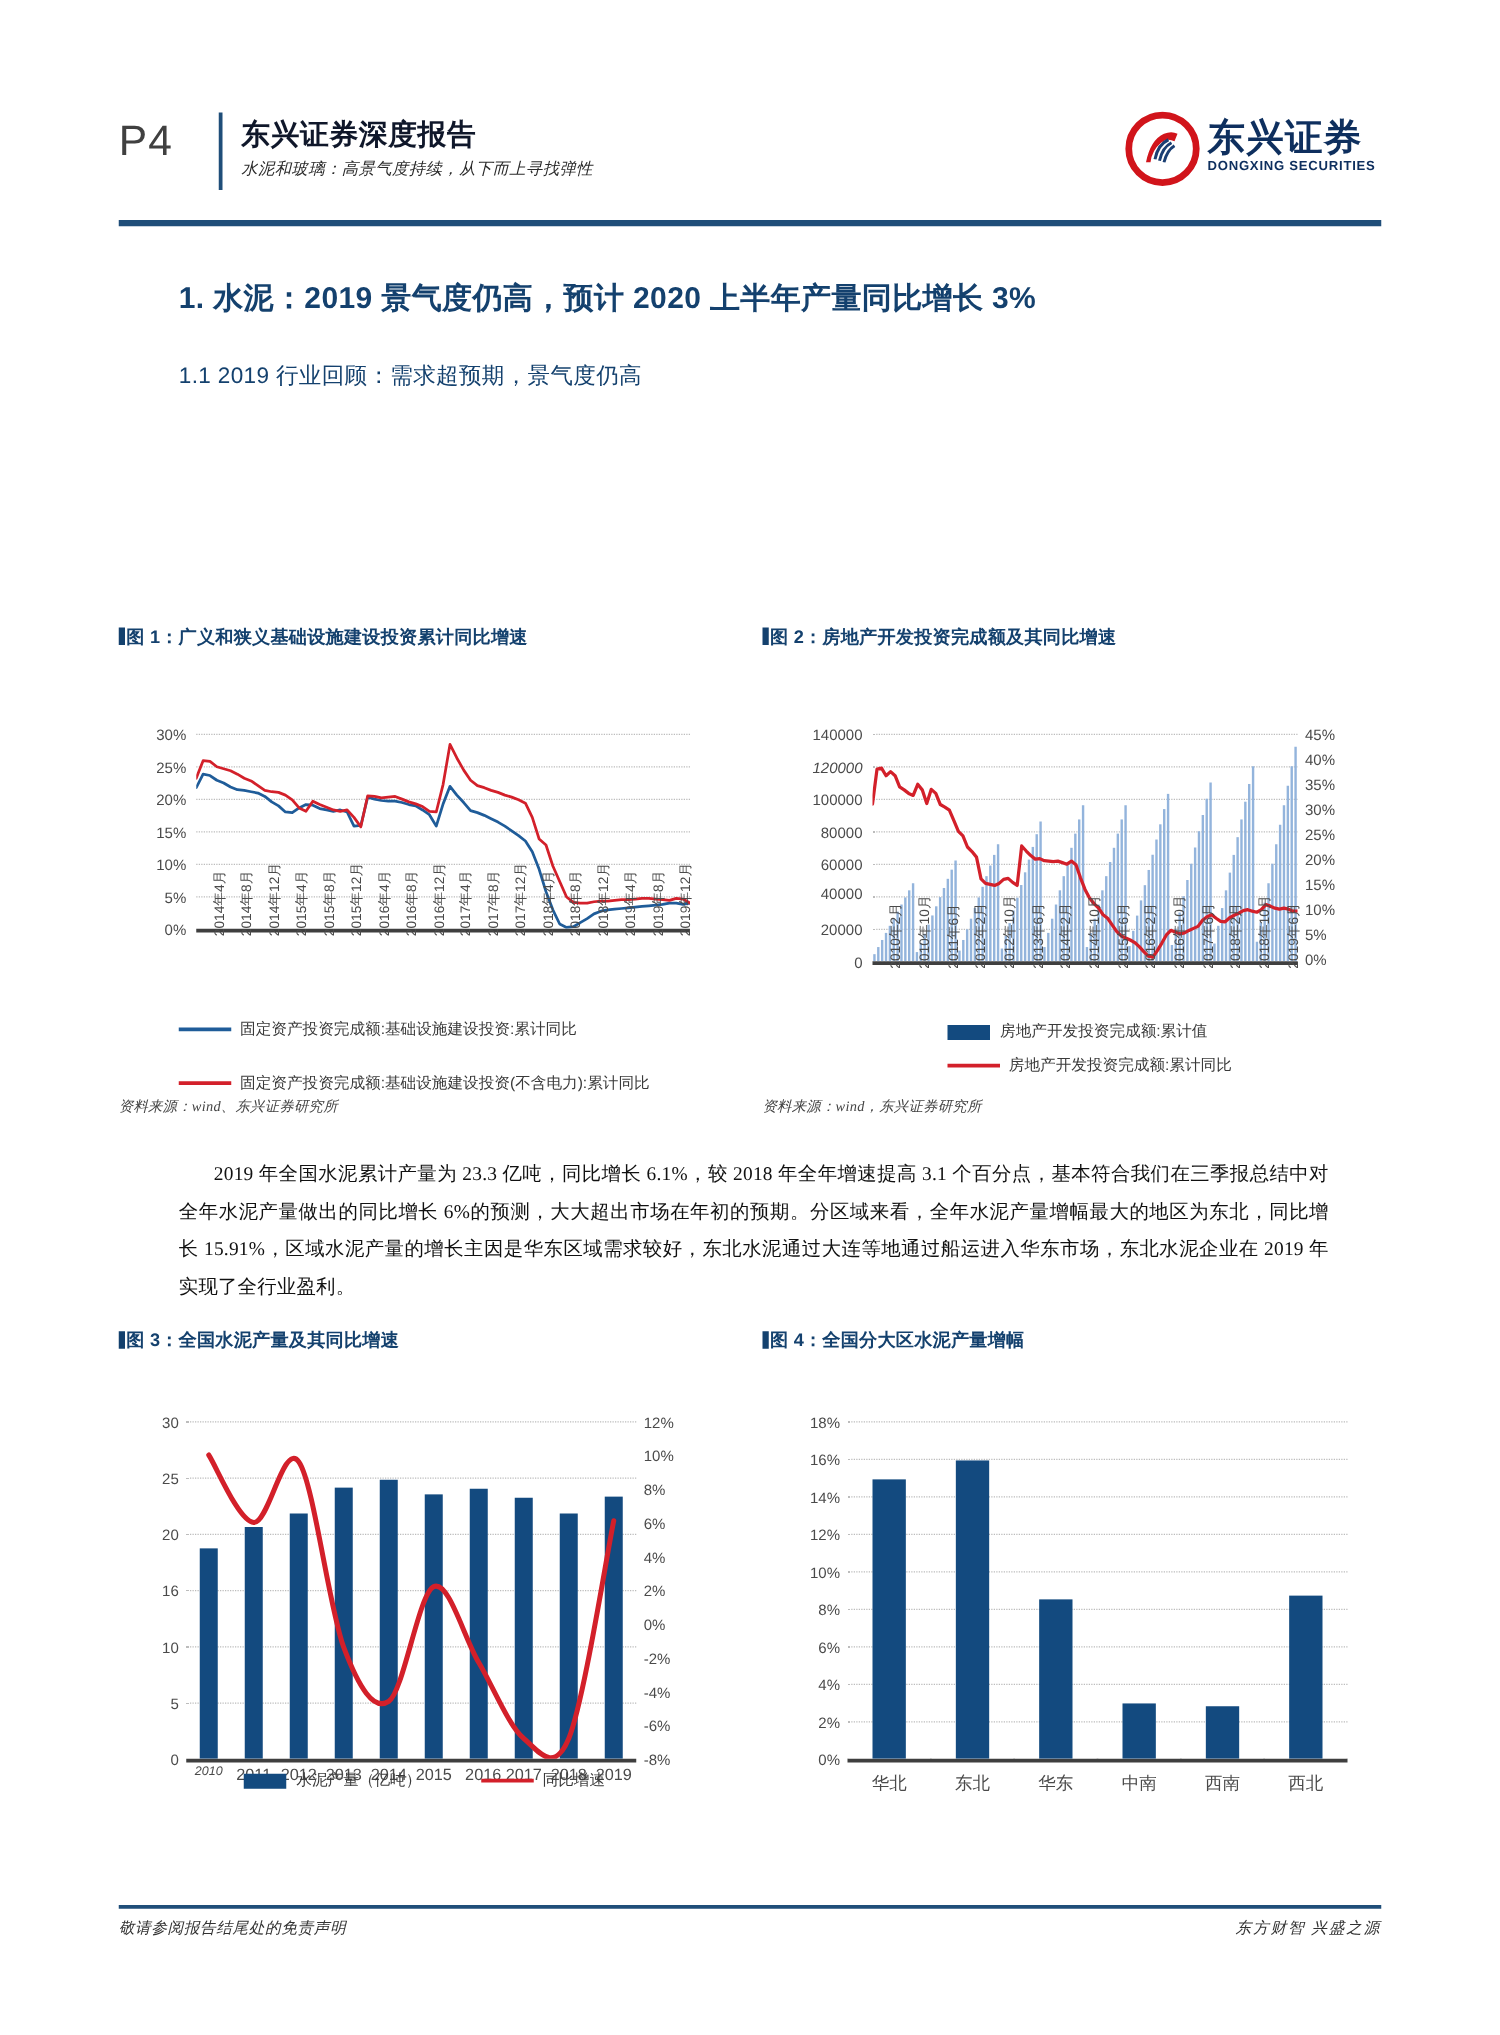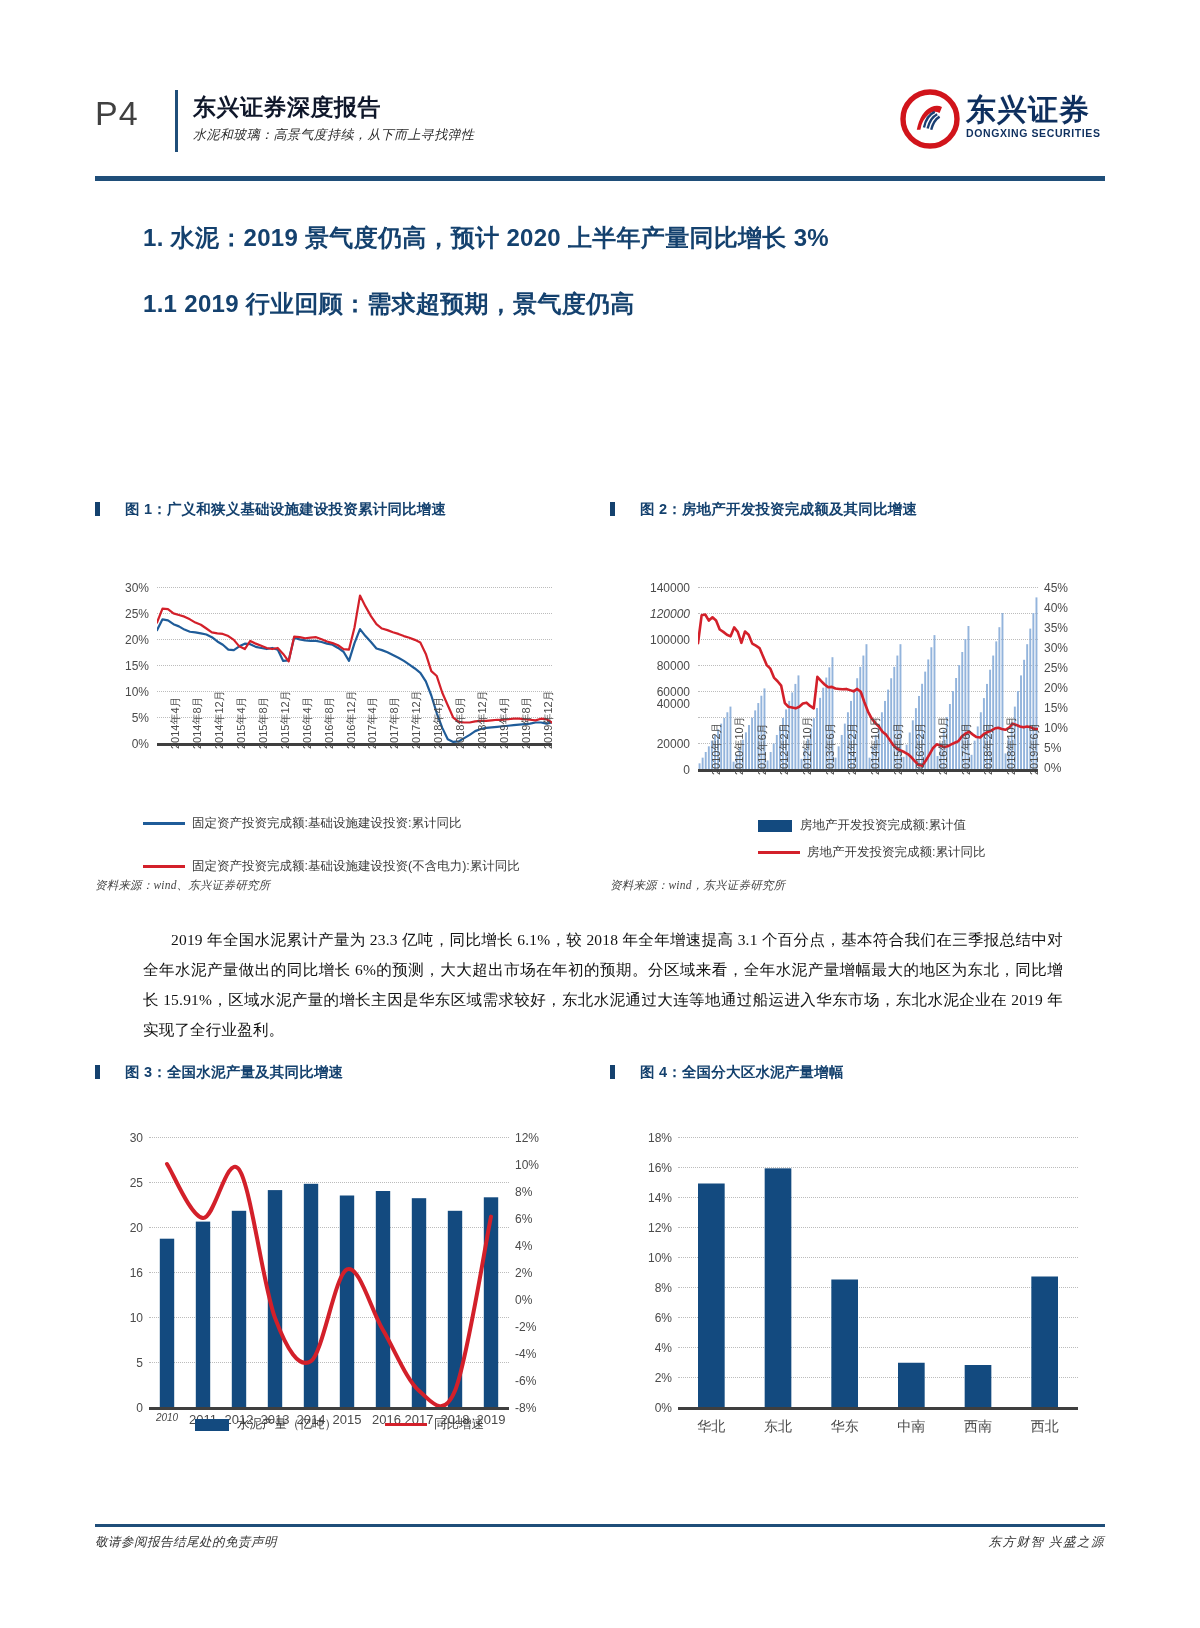--- a/index.html
+++ b/index.html
@@ -47,39 +47,39 @@
 
   
   .h1 {
     position:absolute; left:143px; top:222px;
     font-family:"Liberation Sans", sans-serif;
     font-weight:bold; font-size:24px; color:#14416e; letter-spacing:0.3px;
   }
   .h2 {
     position:absolute; left:143px; top:288px;
     font-family:"Liberation Sans", sans-serif;
-    font-weight:bold; font-size:24px; color:#14416e; letter-spacing:0.3px;
+    font-weight:normal; font-size:18px; color:#14416e; letter-spacing:0.3px;
   }
 
   
   .para {
     position:absolute;
     font-family:"Liberation Serif", serif;
     font-size:15.5px; line-height:30px; color:#111; text-align:justify;
     letter-spacing:0.2px;
   }
   #para1 { left:143px; top:334px; width:920px; text-indent:0; }
   #para2 { left:143px; top:925px; width:920px; text-indent:28px; }
 
   
   .fig { position:absolute; }
   .fig-title {
     font-family:"Liberation Sans", sans-serif;
     font-weight:bold; font-size:14.5px; color:#14416e;
-    padding-left:30px; position:relative; letter-spacing:0.2px;
+    padding-left:6px; position:relative; letter-spacing:0.2px;
   }
   .fig-title::before {
     content:""; position:absolute; left:0; top:2px;
     width:5px; height:14px; background:#14416e;
   }
   .fig-src {
     font-family:"Liberation Serif", serif; font-style:italic;
     font-size:11.5px; color:#444; letter-spacing:0.2px;
   }
   .plot { position:relative; }
@@ -214,21 +214,21 @@
   <div class="fig" style="left:610px; top:500px; width:500px;">
     <div class="fig-title">图 2：房地产开发投资完成额及其同比增速</div>
 
     <div class="plot" style="margin-top:18px; width:500px; height:280px;">
 
       <div class="ytick" style="left:0px;  top:44px;  width:80px;">140000</div>
       <div class="ytick" style="left:0px;  top:70px;  width:80px;font-style:italic;">120000</div>
       <div class="ytick" style="left:0px;  top:96px;  width:80px;">100000</div>
       <div class="ytick" style="left:0px;  top:122px; width:80px;">80000</div>
       <div class="ytick" style="left:0px;  top:148px; width:80px;">60000</div>
-      <div class="ytick" style="left:0px;  top:160px; width:80px;">40000</div>
+      <div class="ytick" style="left:0px;  top:171px; width:80px;">40000</div>
       <div class="ytick" style="left:0px;  top:200px; width:80px;">20000</div>
       <div class="ytick" style="left:0px;  top:226px; width:80px;">0</div>
 
       <div class="ytick r" style="left:434px; top:44px;  width:50px;">45%</div>
       <div class="ytick r" style="left:434px; top:64px;  width:50px;">40%</div>
       <div class="ytick r" style="left:434px; top:84px;  width:50px;">35%</div>
       <div class="ytick r" style="left:434px; top:104px; width:50px;">30%</div>
       <div class="ytick r" style="left:434px; top:124px; width:50px;">25%</div>
       <div class="ytick r" style="left:434px; top:144px; width:50px;">20%</div>
       <div class="ytick r" style="left:434px; top:164px; width:50px;">15%</div>

